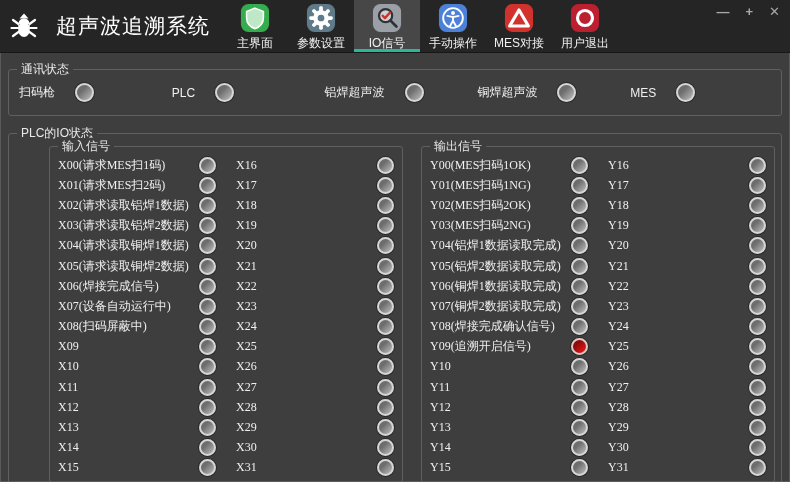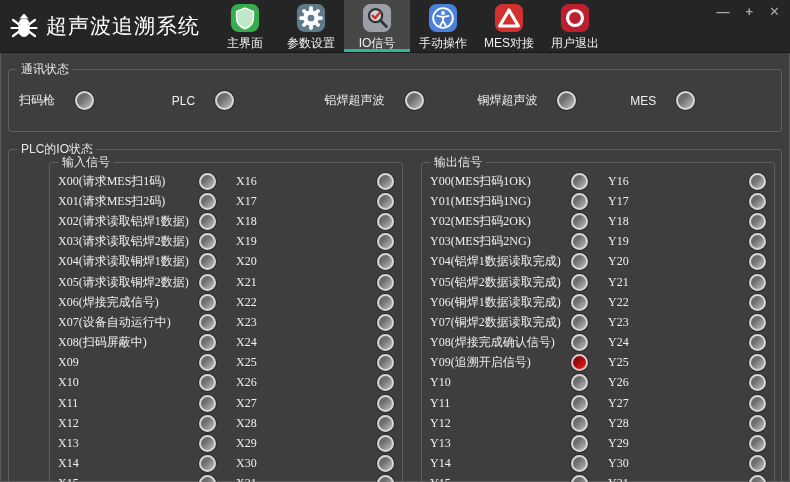--- a/index.html
+++ b/index.html
@@ -1,39 +1,39 @@
 <!DOCTYPE html>
 <html><head>
 <meta charset="utf-8">
 <style>
   html,body{margin:0;padding:0;background:#3e3e3e;}
   body{width:790px;height:482px;overflow:hidden;font-family:"Liberation Sans","DejaVu Sans",sans-serif;-webkit-font-smoothing:antialiased;}
   .window{width:790px;height:482px;box-sizing:border-box;background:#3e3e3e;position:relative;outline:1px solid #5a5a5a;outline-offset:-1px;}
 
   
   .titlebar{height:52px;background:#252525;display:flex;align-items:stretch;position:relative;border-bottom:1px solid #171717;}
-  .brand{display:flex;align-items:center;gap:6px;padding-left:8px;}
+  .brand{display:flex;align-items:center;gap:16px;padding-left:8px;}
   .logo{width:32px;height:32px;display:flex;align-items:center;justify-content:center;}
   .app-title{color:#ffffff;font-size:21px;letter-spacing:1px;white-space:nowrap;}
   .toolbar{display:flex;margin-left:12px;justify-content:flex-end;}
   .tb-btn{width:66px;display:flex;flex-direction:column;align-items:center;justify-content:center;gap:2px;cursor:pointer;box-sizing:border-box;padding-top:3px;}
   .tb-btn.active{background:#474747;border-bottom:3px solid #2bb79a;padding-top:6px;}
   .tb-icon{width:30px;height:30px;display:block;}
   .tb-icon svg{width:30px;height:30px;display:block;}
   .tb-label{font-size:12px;color:#f0f0f0;white-space:nowrap;}
   .win-controls{position:absolute;right:10px;top:5px;display:flex;gap:16px;}
   .wc{color:#a8a8a8;font-size:13px;font-weight:bold;cursor:pointer;line-height:14px;}
 
   
   .main{padding:10px 8px 0;}
   .groupbox{position:relative;border:1px solid #606060;border-radius:3px;box-sizing:border-box;}
   .gb-title{position:absolute;top:-9px;left:8px;background:#3e3e3e;padding:0 4px;font-size:12px;color:#e8e8e8;white-space:nowrap;}
 
   
-  .comm-box{height:63px;margin-top:6px;}
+  .comm-box{height:47px;margin-top:6px;}
   .comm-grid{display:flex;align-items:center;height:100%;padding:0 4px;}
   .comm-item{flex:1;display:flex;align-items:center;gap:20px;padding-left:6px;}
   .comm-item .led{width:15px;height:15px;}
 
   
   .io-box{margin-top:17px;height:357px;padding:12px 6px 6px;}
   .io-grid{display:flex;gap:18px;height:100%;box-sizing:border-box;margin-left:34px;}
   .sig-box{flex:1;display:flex;justify-content:space-between;padding:6px 8px 4px;box-sizing:border-box;}
   .sig-col{flex:0 0 158px;display:flex;flex-direction:column;justify-content:space-between;padding-top:2px;font-family:Liberation Serif, serif;}
   .sig-row{display:flex;align-items:center;justify-content:space-between;height:20.6px;}

